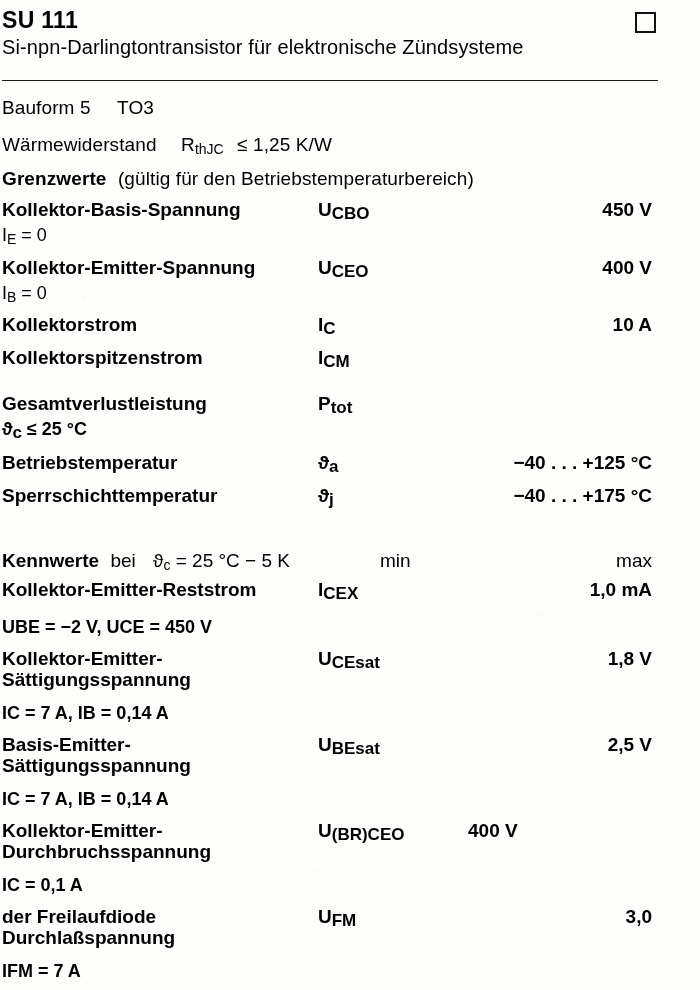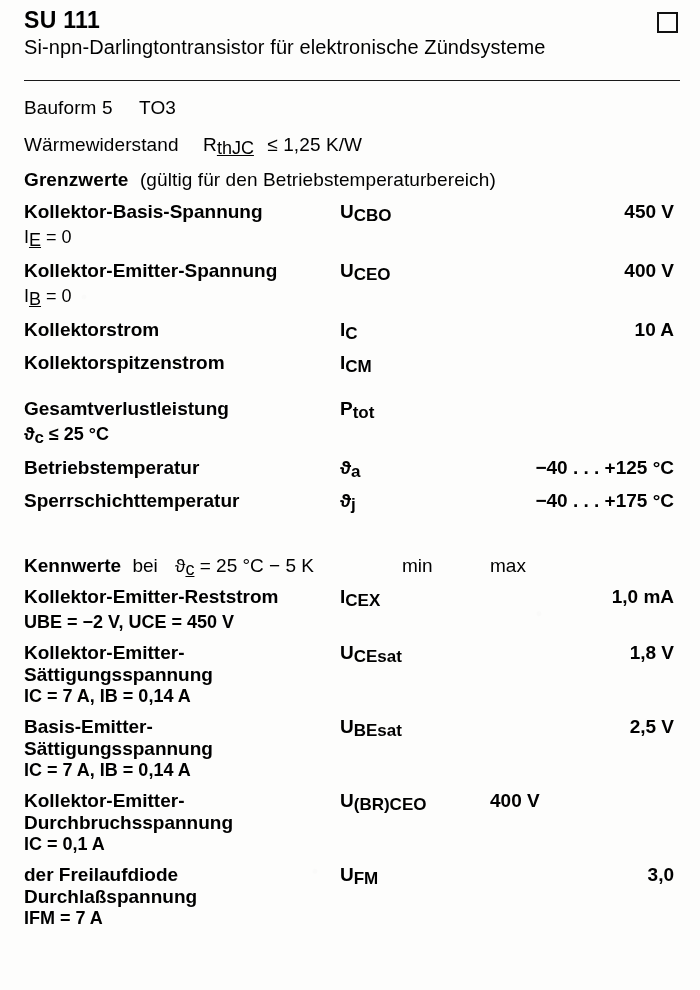--- a/index.html
+++ b/index.html
@@ -23,21 +23,21 @@
     box-sizing: border-box;
     
     background:
       radial-gradient(circle at 12% 30%, rgba(0,0,0,0.012) 0 2px, transparent 3px),
       radial-gradient(circle at 77% 62%, rgba(0,0,0,0.012) 0 2px, transparent 3px),
       radial-gradient(circle at 45% 88%, rgba(0,0,0,0.01) 0 2px, transparent 3px),
       #fdfdfc;
   }
   .inner {
     position: absolute;
-    left: 24px;
+    left: 2px;
     top: 8px;
     width: 664px;
   }
 
   
   .title-row {
     display: flex;
     align-items: flex-start;
     justify-content: space-between;
   }
@@ -100,24 +100,23 @@
   .val {
     flex: 1 1 auto;
     text-align: right;
     padding-right: 14px;
     font-weight: bold;
   }
   b, .b {
     font-weight: bold;
   }
   .sub {
-    font-size: 18px;
+    font-size: 14px;
     vertical-align: -3px;
     letter-spacing: 0;
-    text-decoration: underline;
   }
   .subb {
     font-size: 17px;
     vertical-align: -3px;
     font-weight: bold;
   }
   .cond {
     font-size: 18px;
     line-height: 1.15;
     margin-top: 1px;
@@ -140,29 +139,29 @@
   .kw-head .kw-title .light { font-weight: normal; }
   .kw-head .kw-min {
     width: 150px;
     flex: 0 0 150px;
     text-align: left;
     padding-left: 62px;
     box-sizing: border-box;
   }
   .kw-head .kw-max {
     flex: 1 1 auto;
-    text-align: left;
+    text-align: right;
     padding-right: 14px;
   }
 
   .multiline .lbl { line-height: 1.14; }
   .stack-note {
     font-size: 18px;
     line-height: 1.15;
-    margin-top: 0px;
+    margin-top: 12px;
   }
   .valcol-mid {
     width: 150px;
     flex: 0 0 150px;
     font-weight: bold;
   }
 </style>
 </head>
 <body>
 

